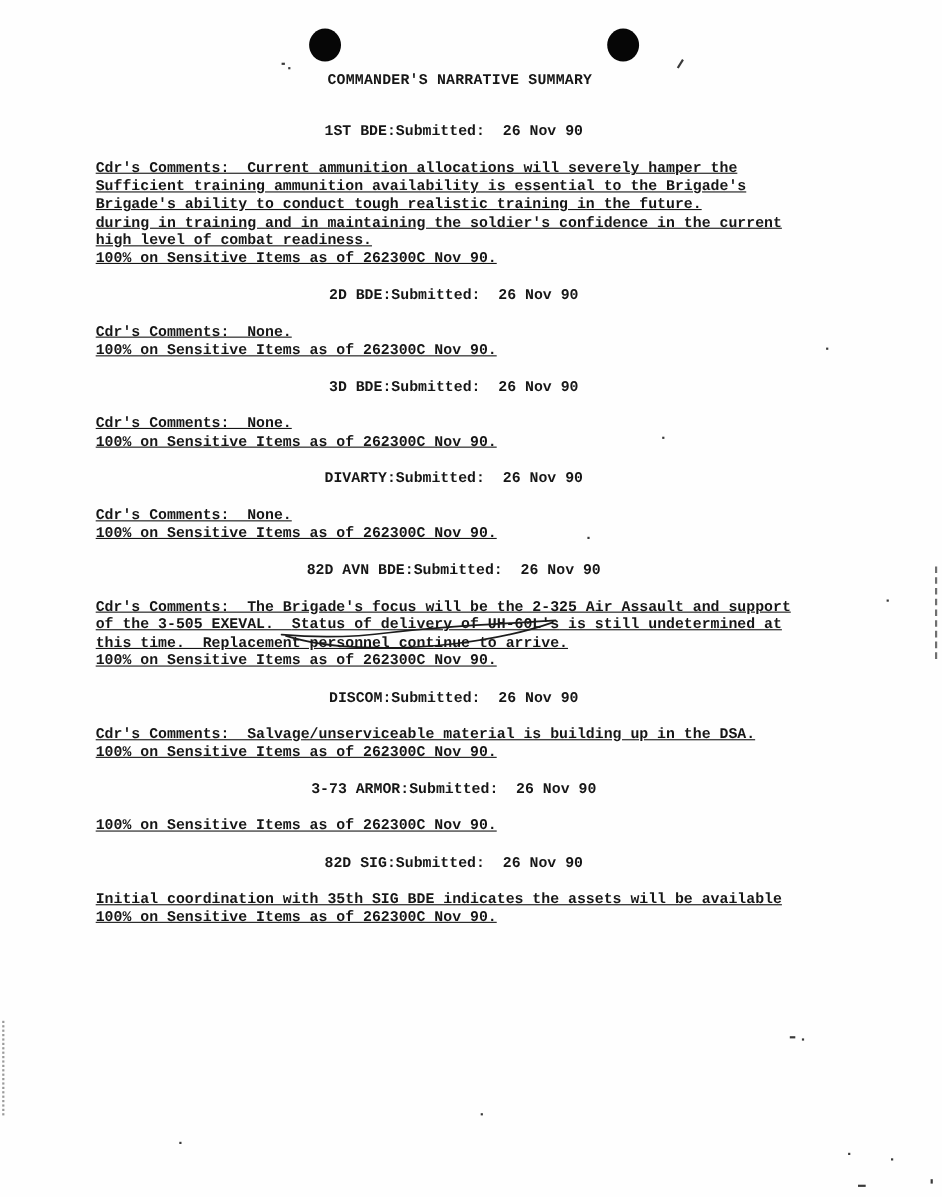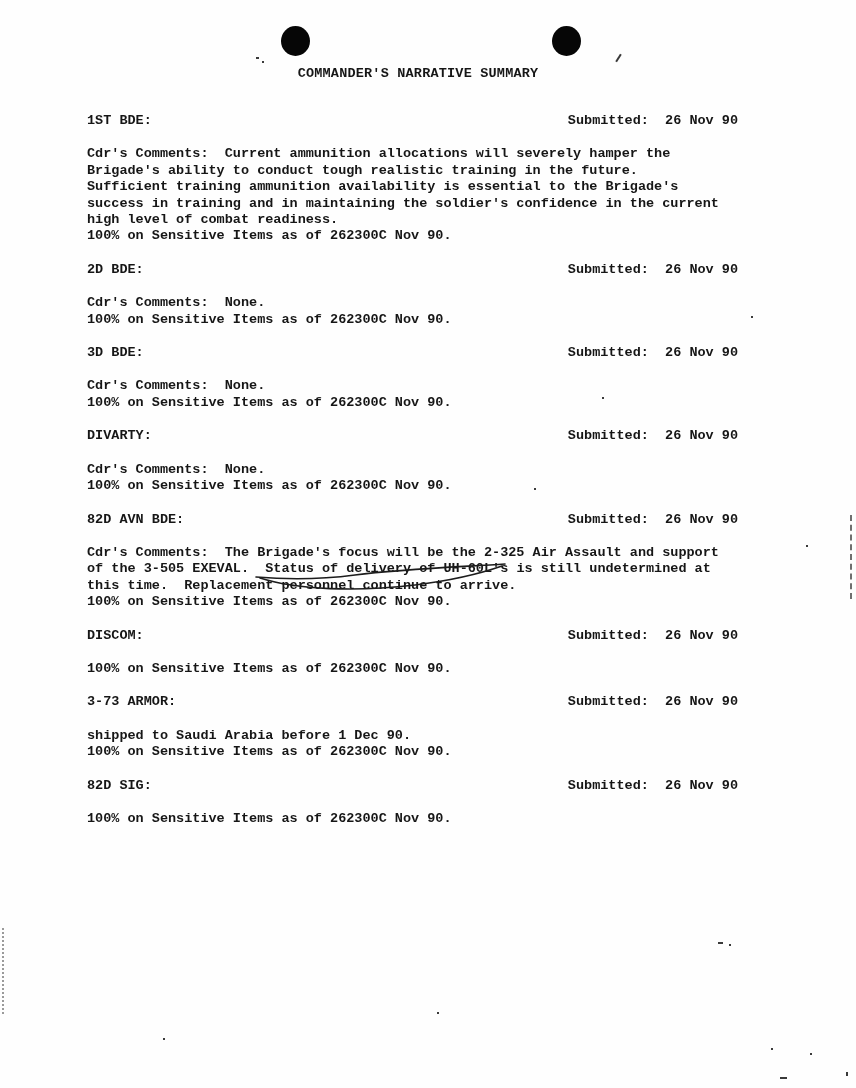--- a/index.html
+++ b/index.html
@@ -36,25 +36,25 @@
   }
   .content {
     padding: 31px 0 0 87px;
     width: 651px;
     font-size: 13.5px;
     line-height: 16.4px;
   }
   .section { margin-bottom: 17px; }
   .unit-row {
     display: flex;
-    justify-content: space-between;
+    justify-content: center;
     white-space: pre;
   }
   .section-body { margin-top: 17px; }
-  .line { white-space: pre; }
+  .line { white-space: pre; text-decoration: underline; }
   .seg-underlined {  }
   .annotation {
     position: absolute;
     left: 0; top: 0;
     width: 856px; height: 1088px;
     pointer-events: none;
   }
   .speck { position: absolute; background: #3a3a3a; }
   .edge-dash-right {
     position: absolute; left: 850px; top: 515px; height: 84px; width: 0;
@@ -74,23 +74,23 @@
   <div class="punch punch-right"></div>
 
   <h1 class="title">COMMANDER'S NARRATIVE SUMMARY</h1>
 
   <main class="content">
 
   <section class="section">
         <div class="unit-row"><span class="unit">1ST BDE:</span><span class="submitted"><span>Submitted:</span><span>  </span><span>26 Nov 90</span></span></div>
         <div class="section-body">
           <div class="line"><span>Cdr's Comments:  Current ammunition allocations will severely hamper the</span></div>
+          <div class="line"><span>Sufficient training ammunition availability is essential to the Brigade's</span></div>
           <div class="line"><span>Brigade's ability to conduct tough realistic training in the future.</span></div>
-          <div class="line"><span>Sufficient training ammunition availability is essential to the Brigade's</span></div>
-          <div class="line"><span>success in training and in maintaining the soldier's confidence in the current</span></div>
+          <div class="line"><span>during in training and in maintaining the soldier's confidence in the current</span></div>
           <div class="line"><span>high level of combat readiness.</span></div>
           <div class="line"><span>100% on Sensitive Items as of 262300C Nov 90.</span></div>
         </div>
       </section>
       <section class="section">
         <div class="unit-row"><span class="unit">2D BDE:</span><span class="submitted"><span>Submitted:</span><span>  </span><span>26 Nov 90</span></span></div>
         <div class="section-body">
           <div class="line"><span>Cdr's Comments:  None.</span></div>
           <div class="line"><span>100% on Sensitive Items as of 262300C Nov 90.</span></div>
         </div>
@@ -114,33 +114,34 @@
         <div class="section-body">
           <div class="line"><span>Cdr's Comments:  The Brigade's focus will be the 2-325 Air Assault and support</span></div>
           <div class="line"><span>of the 3-505 EXEVAL.  </span><span class="seg-underlined">Status of delivery of UH-60L's</span><span> is still undetermined at</span></div>
           <div class="line"><span>this time.  Replacement personnel continue to arrive.</span></div>
           <div class="line"><span>100% on Sensitive Items as of 262300C Nov 90.</span></div>
         </div>
       </section>
       <section class="section">
         <div class="unit-row"><span class="unit">DISCOM:</span><span class="submitted"><span>Submitted:</span><span>  </span><span>26 Nov 90</span></span></div>
         <div class="section-body">
+          <div class="line"><span>Cdr's Comments:  Salvage/unserviceable material is building up in the DSA.</span></div>
           <div class="line"><span>100% on Sensitive Items as of 262300C Nov 90.</span></div>
         </div>
       </section>
       <section class="section">
         <div class="unit-row"><span class="unit">3-73 ARMOR:</span><span class="submitted"><span>Submitted:</span><span>  </span><span>26 Nov 90</span></span></div>
         <div class="section-body">
-          <div class="line"><span>shipped to Saudi Arabia before 1 Dec 90.</span></div>
           <div class="line"><span>100% on Sensitive Items as of 262300C Nov 90.</span></div>
         </div>
       </section>
       <section class="section">
         <div class="unit-row"><span class="unit">82D SIG:</span><span class="submitted"><span>Submitted:</span><span>  </span><span>26 Nov 90</span></span></div>
         <div class="section-body">
+          <div class="line"><span>Initial coordination with 35th SIG BDE indicates the assets will be available</span></div>
           <div class="line"><span>100% on Sensitive Items as of 262300C Nov 90.</span></div>
         </div>
       </section>
     </main>
 
   <svg class="annotation" viewBox="0 0 856 1088" xmlns="http://www.w3.org/2000/svg">
     <path d="M 256 577 C 290 580 325 579 355 575 C 402 569 458 567 505 564" fill="none" stroke="#1c1c1c" stroke-width="1.6" stroke-linecap="round"></path>
     <path d="M 260 578 C 298 590 356 592 415 585 C 455 580 482 573 502 566" fill="none" stroke="#1c1c1c" stroke-width="1.6" stroke-linecap="round"></path>
   </svg>
 

